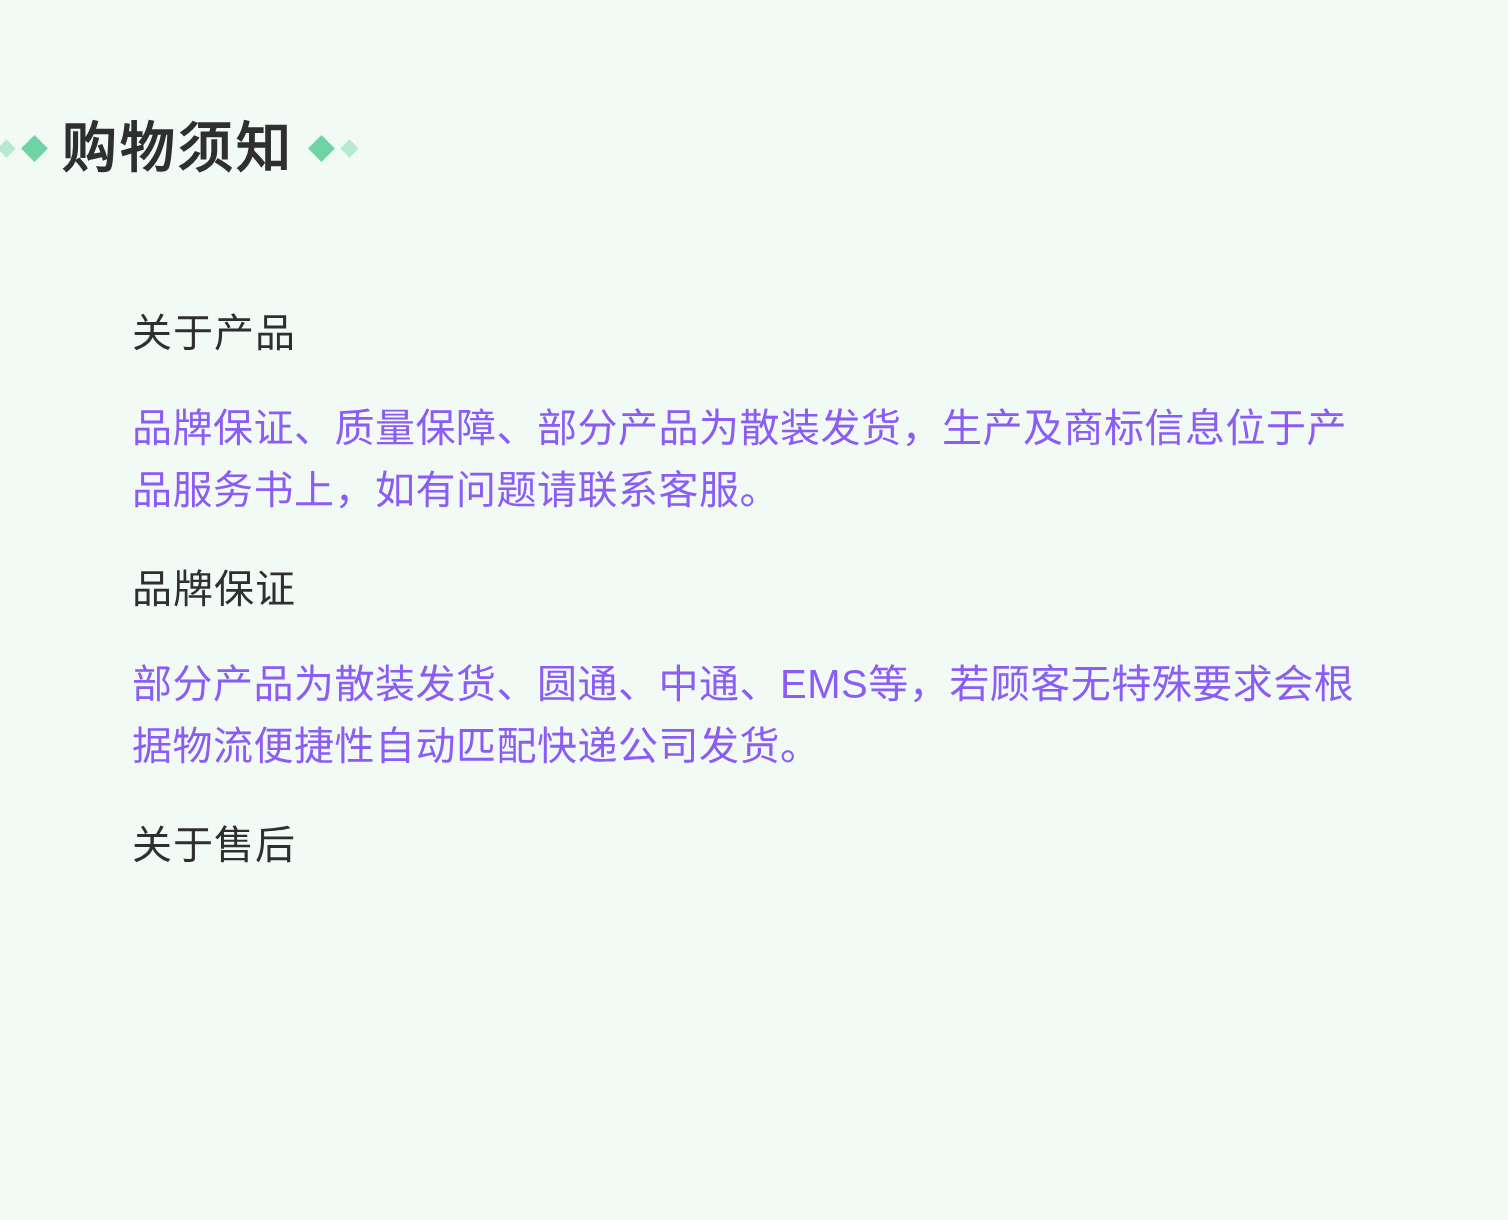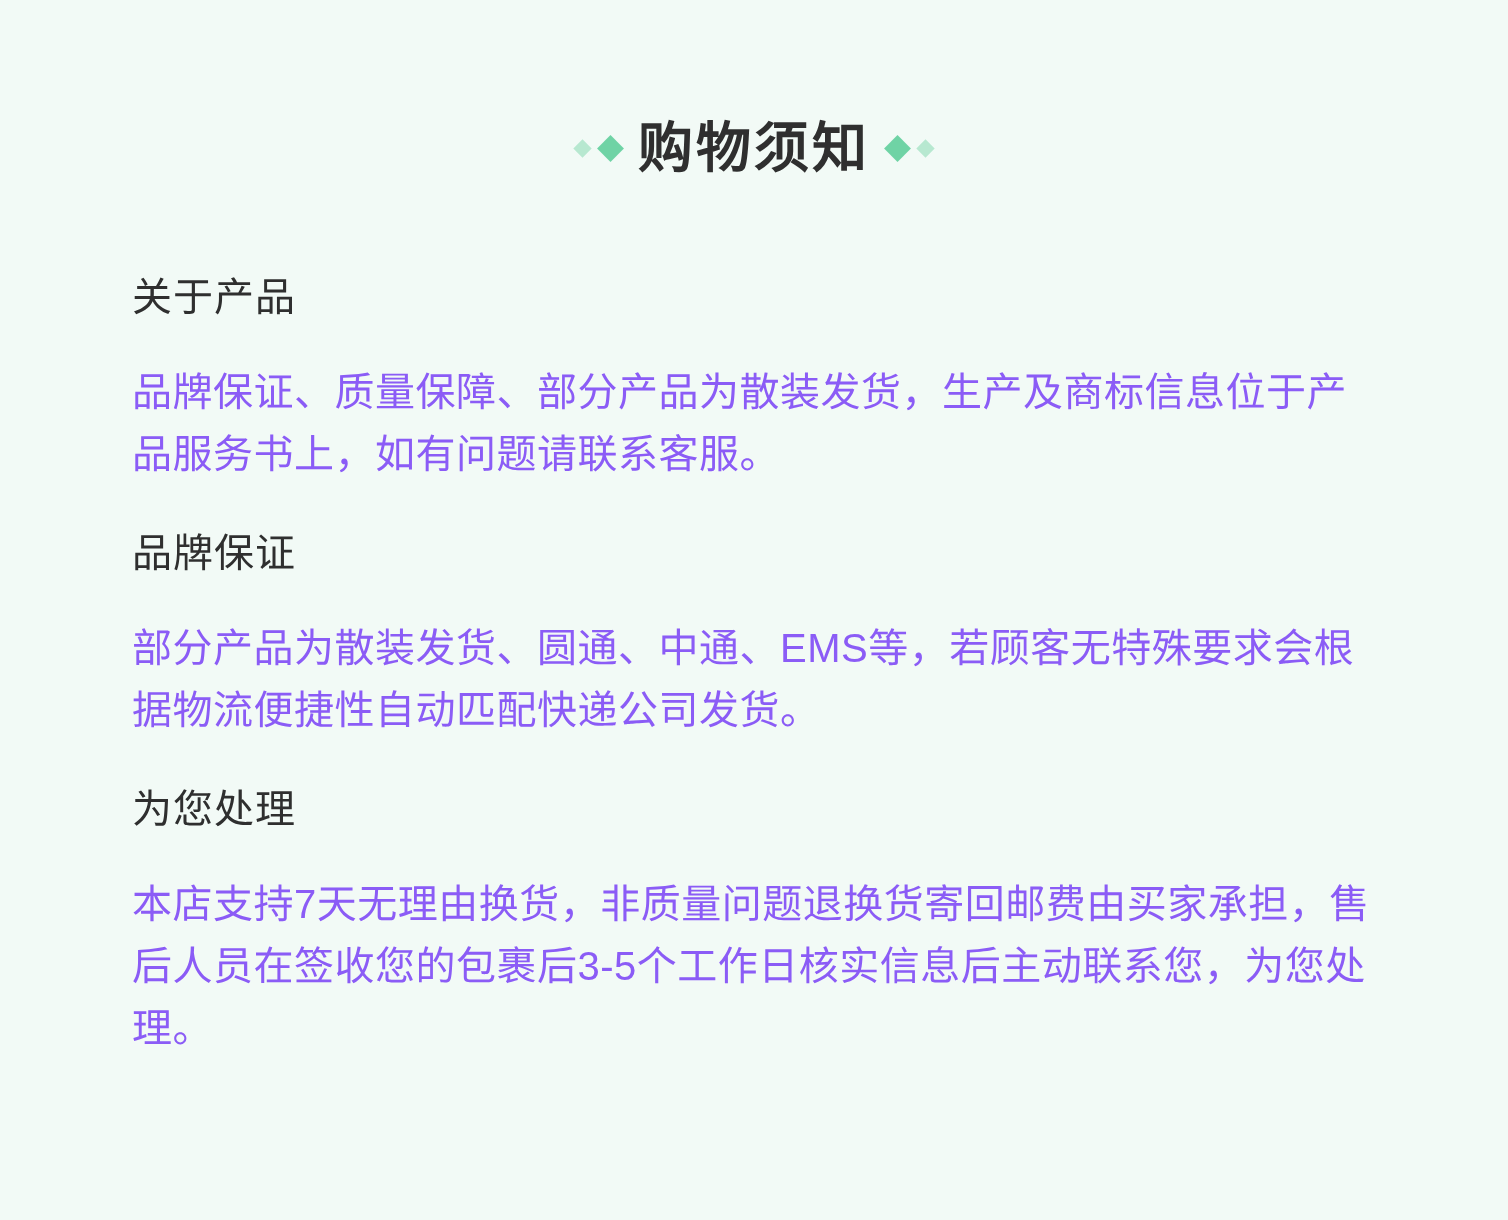--- a/index.html
+++ b/index.html
@@ -20,21 +20,20 @@
     height: 1220px;
     box-sizing: border-box;
     padding: 0;
     position: relative;
   }
 
   
   .header {
     display: flex;
     align-items: center;
-    justify-content: center;
     gap: 18px;
     padding-top: 84px;
   }
 
   .diamond-group {
     display: flex;
     align-items: center;
     gap: 12px;
   }
   .diamond {
@@ -56,21 +55,21 @@
     font-size: 55px;
     font-weight: 700;
     letter-spacing: 3px;
     color: #2f2f2f;
     line-height: 1;
     white-space: nowrap;
   }
 
   
   .content {
-    margin-top: 60px;
+    margin-top: 96px;
     padding: 0 130px 0 132px;
   }
 
   .section {
     margin-bottom: 44px;
   }
   .section:last-child {
     margin-bottom: 0;
   }
 
@@ -117,18 +116,17 @@
       <h2 class="section-title">关于产品</h2>
       <p class="section-body">品牌保证、质量保障、部分产品为散装发货，生产及商标信息位于产品服务书上，如有问题请联系客服。</p>
     </section>
 
     <section class="section">
       <h2 class="section-title">品牌保证</h2>
       <p class="section-body">部分产品为散装发货、圆通、中通、EMS等，若顾客无特殊要求会根据物流便捷性自动匹配快递公司发货。</p>
     </section>
 
     <section class="section">
-      <h2 class="section-title">为您处理</h2>
-      <p class="section-body">本店支持7天无理由换货，非质量问题退换货寄回邮费由买家承担，售后人员在签收您的包裹后3-5个工作日核实信息后主动联系您，为您处理。</p>
+      <h2 class="section-title">关于售后</h2>
     </section>
 
   </div>
 </div>
 
 </body></html>

